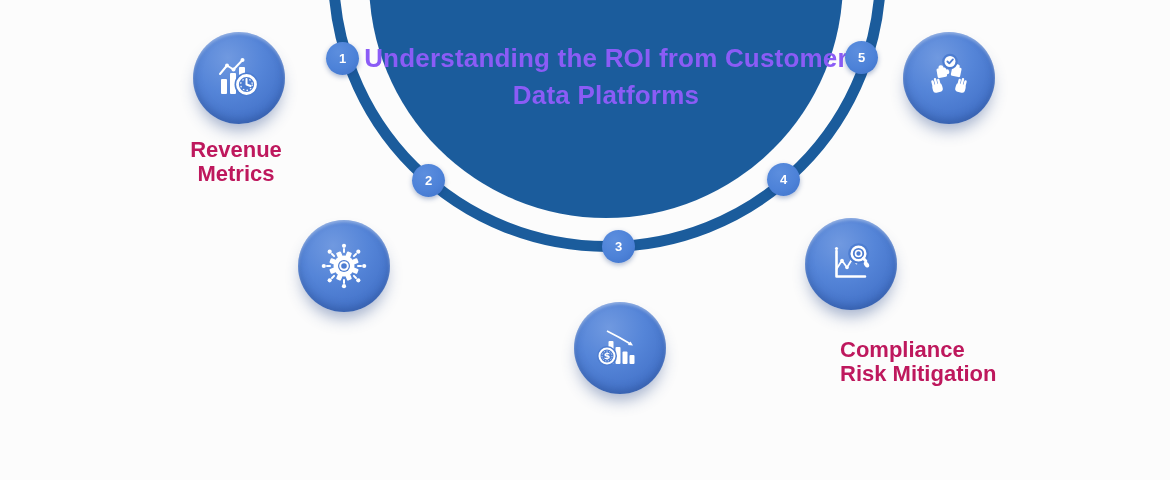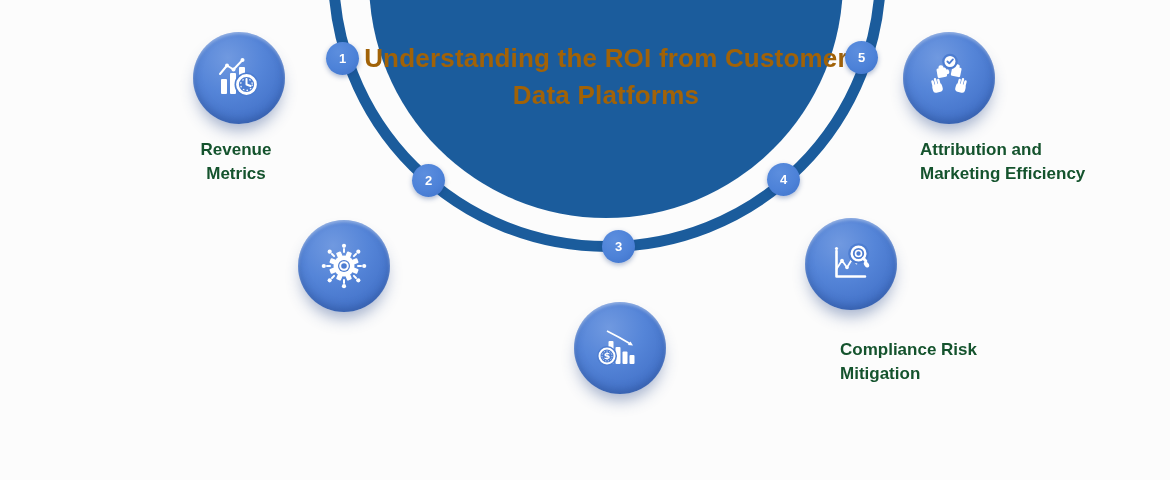--- a/index.html
+++ b/index.html
@@ -12,41 +12,41 @@
     position:absolute;left:369px;top:-256px;width:474px;height:474px;
     border-radius:50%;background:#1b5c9c;z-index:2;
   }
   
   .orbit-ring{
     position:absolute;left:328px;top:-306px;width:536px;height:536px;
     border-radius:50%;border:11px solid #1b5c9c;background:transparent;z-index:1;
   }
   .title{
     position:absolute;left:346px;top:40px;width:520px;z-index:3;
-    color:#a16207;font-size:26px;line-height:37px;font-weight:700;
+    color:#8b5cf6;font-size:26px;line-height:37px;font-weight:700;
     text-align:center;letter-spacing:.2px;
   }
   .badge{
     position:absolute;width:33px;height:33px;border-radius:50%;z-index:4;
     background:radial-gradient(circle at 38% 30%, #5c8ede 0%, #4d82d8 55%, #3f72c9 100%);
     color:#fff;font-size:13px;font-weight:700;
     display:flex;align-items:center;justify-content:center;
     box-shadow:0 2px 5px rgba(25,60,130,.35);
   }
   .icon-circle{
     position:absolute;width:92px;height:92px;border-radius:50%;z-index:3;
     background:radial-gradient(circle at 38% 28%, #7099e0 0%, #5585d8 40%, #4675cb 72%, #3b66bb 100%);
     box-shadow:0 10px 16px -4px rgba(45,75,140,.45),
                inset 0 2px 3px rgba(255,255,255,.35),
                inset 0 -4px 8px rgba(30,60,120,.35);
     display:flex;align-items:center;justify-content:center;
   }
   .icon-circle svg{width:52px;height:52px;display:block;}
   .label{
-    position:absolute;z-index:3;color:#14532d;font-size:17px;line-height:24px;
+    position:absolute;z-index:3;color:#be185d;font-size:22px;line-height:24px;
     font-weight:700;
   }
   .label.center{text-align:center;}
   .label.left{text-align:left;}
   #label-1{left:181px;top:138px;width:110px;}
   #label-2{left:200px;top:325px;width:180px;}
   #label-3{left:509px;top:404px;width:220px;}
   #label-4{left:840px;top:325px;width:160px;margin-top:13px;}
   #label-5{left:920px;top:138px;width:185px;}
   #circle-1{left:193px;top:32px;}
@@ -182,15 +182,14 @@
       <g transform="rotate(-14 14 36)">
         <rect x="9.5" y="32" width="10" height="8.5" rx="3" fill="#fff"></rect>
         <path d="M11.2,32.5 l0,-4 M14.2,32 l0,-5 M17.2,32.5 l0,-4" stroke="#fff" stroke-width="2.4" stroke-linecap="round"></path>
       </g>
       <g transform="rotate(14 38 36)">
         <rect x="32.5" y="32" width="10" height="8.5" rx="3" fill="#fff"></rect>
         <path d="M34.8,32.5 l0,-4 M37.8,32 l0,-5 M40.8,32.5 l0,-4" stroke="#fff" stroke-width="2.4" stroke-linecap="round"></path>
       </g>
     </svg>
   </div>
-  <div class="label left" id="label-5">Attribution and Marketing Efficiency</div>
 
 </div>
 
 </body></html>

